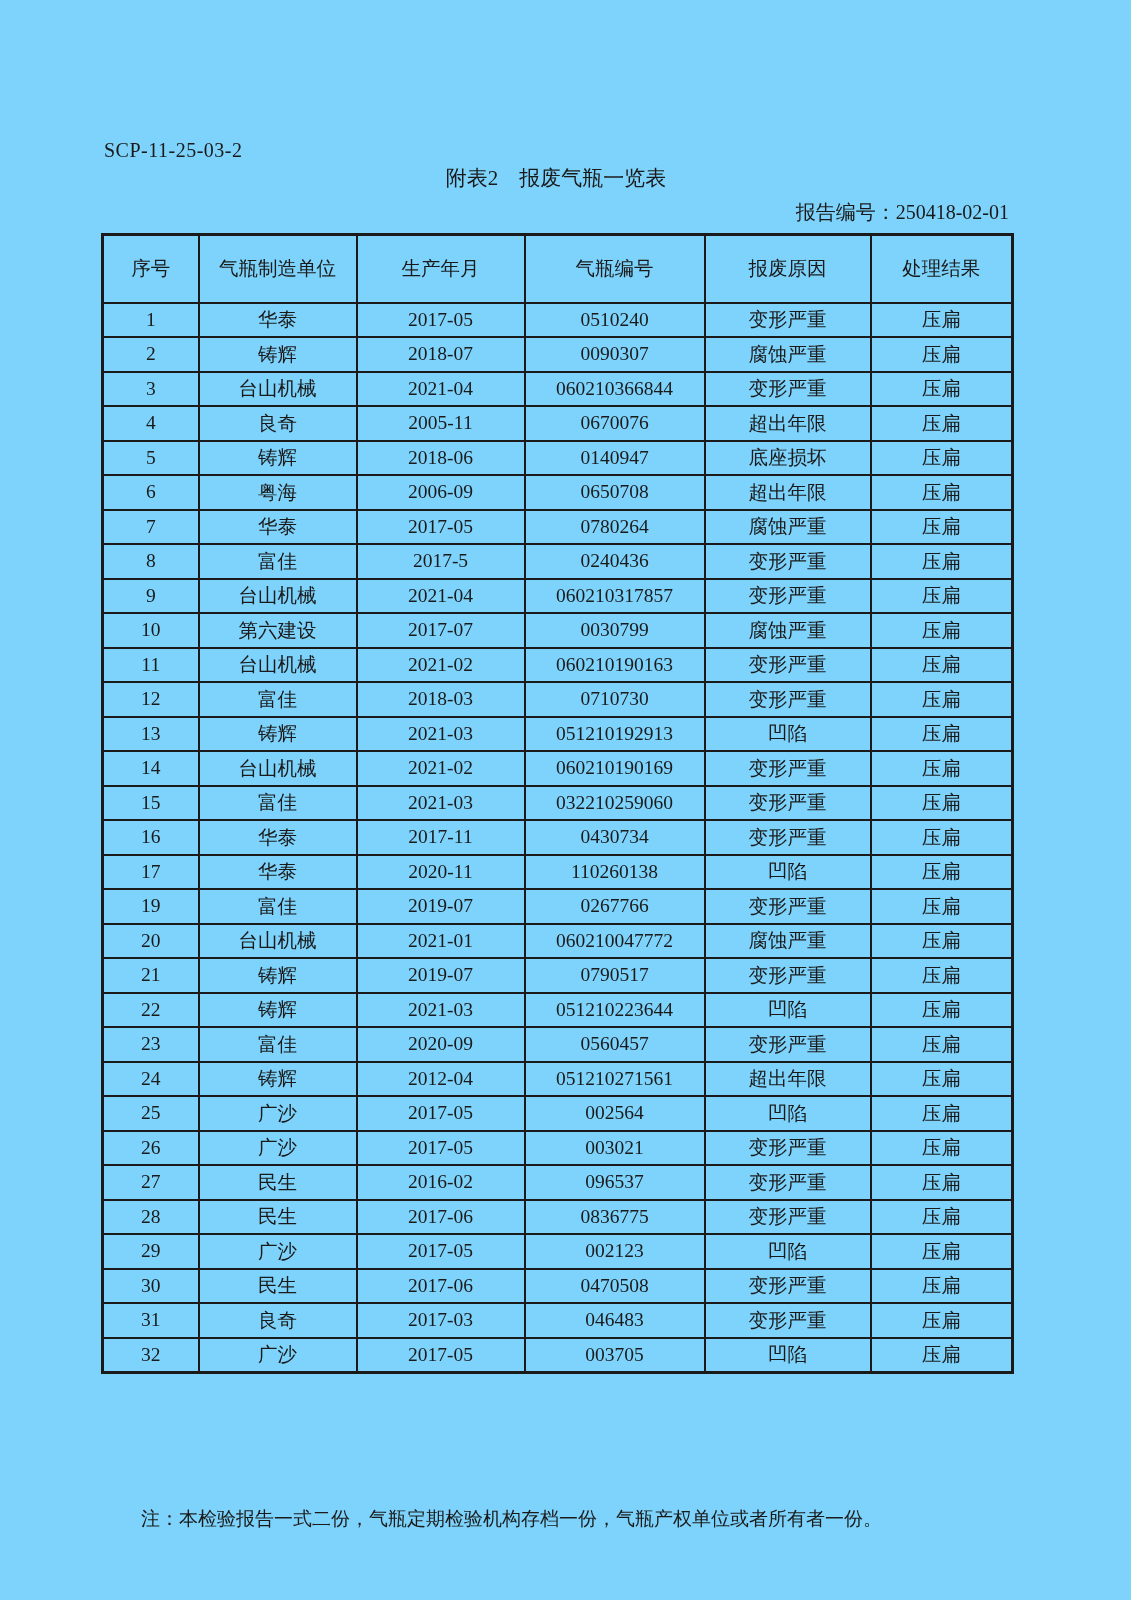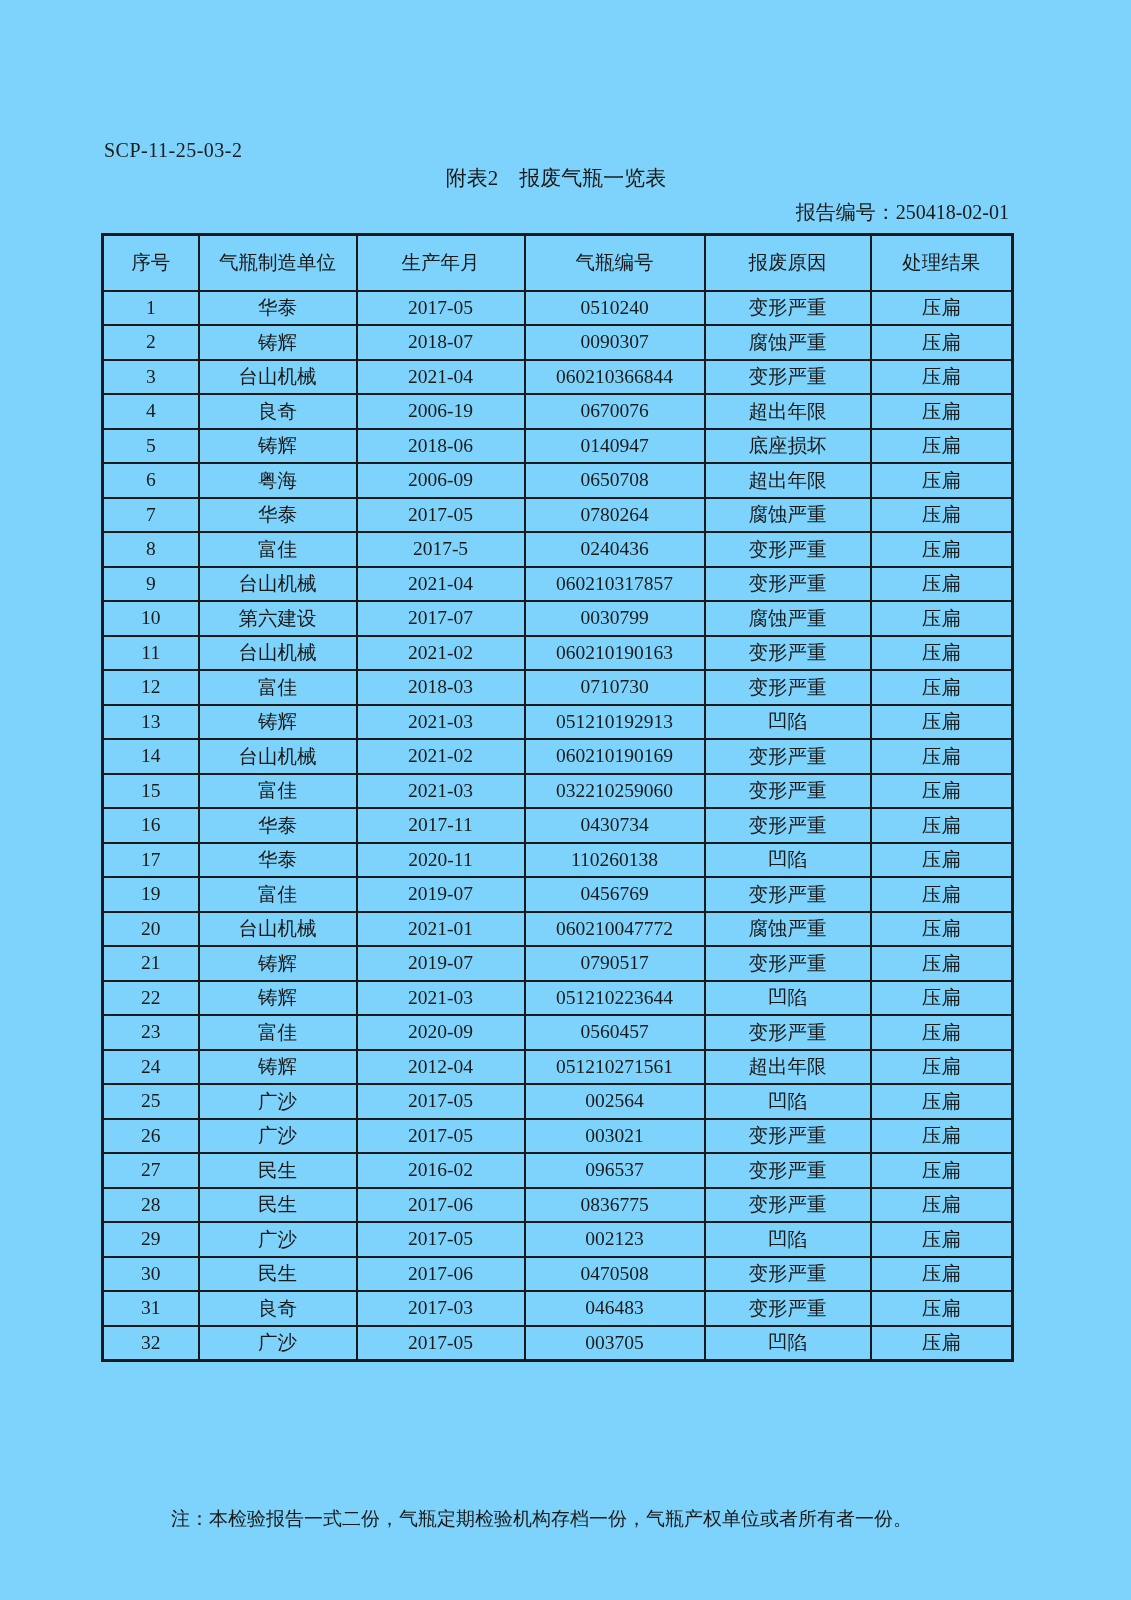--- a/index.html
+++ b/index.html
@@ -55,25 +55,25 @@
   table.cyl-table td {
     border: 2px solid #1a1a1a;
     text-align: center;
     vertical-align: middle;
     font-size: 19.5px;
     font-weight: normal;
     padding: 0;
     overflow: hidden;
     white-space: nowrap;
   }
-  table.cyl-table thead tr { height: 56px; padding-left: 18px; }
+  table.cyl-table thead tr { height: 68px; padding-left: 18px; }
   table.cyl-table tbody tr { height: 34.5px; }
   .note {
     position: absolute;
-    left: 171px;
+    left: 141px;
     top: 1506px;
     width: 860px;
     font-size: 19px;
     white-space: nowrap;
   }
 </style>
 </head>
 <body>
 
 <div class="page">
@@ -126,21 +126,21 @@
           <td>3</td>
           <td>台山机械</td>
           <td>2021-04</td>
           <td>060210366844</td>
           <td>变形严重</td>
           <td>压扁</td>
         </tr>
         <tr>
           <td>4</td>
           <td>良奇</td>
-          <td>2006-19</td>
+          <td>2005-11</td>
           <td>0670076</td>
           <td>超出年限</td>
           <td>压扁</td>
         </tr>
         <tr>
           <td>5</td>
           <td>铸辉</td>
           <td>2018-06</td>
           <td>0140947</td>
           <td>底座损坏</td>
@@ -239,21 +239,21 @@
           <td>华泰</td>
           <td>2020-11</td>
           <td>110260138</td>
           <td>凹陷</td>
           <td>压扁</td>
         </tr>
         <tr>
           <td>19</td>
           <td>富佳</td>
           <td>2019-07</td>
-          <td>0456769</td>
+          <td>0267766</td>
           <td>变形严重</td>
           <td>压扁</td>
         </tr>
         <tr>
           <td>20</td>
           <td>台山机械</td>
           <td>2021-01</td>
           <td>060210047772</td>
           <td>腐蚀严重</td>
           <td>压扁</td>

